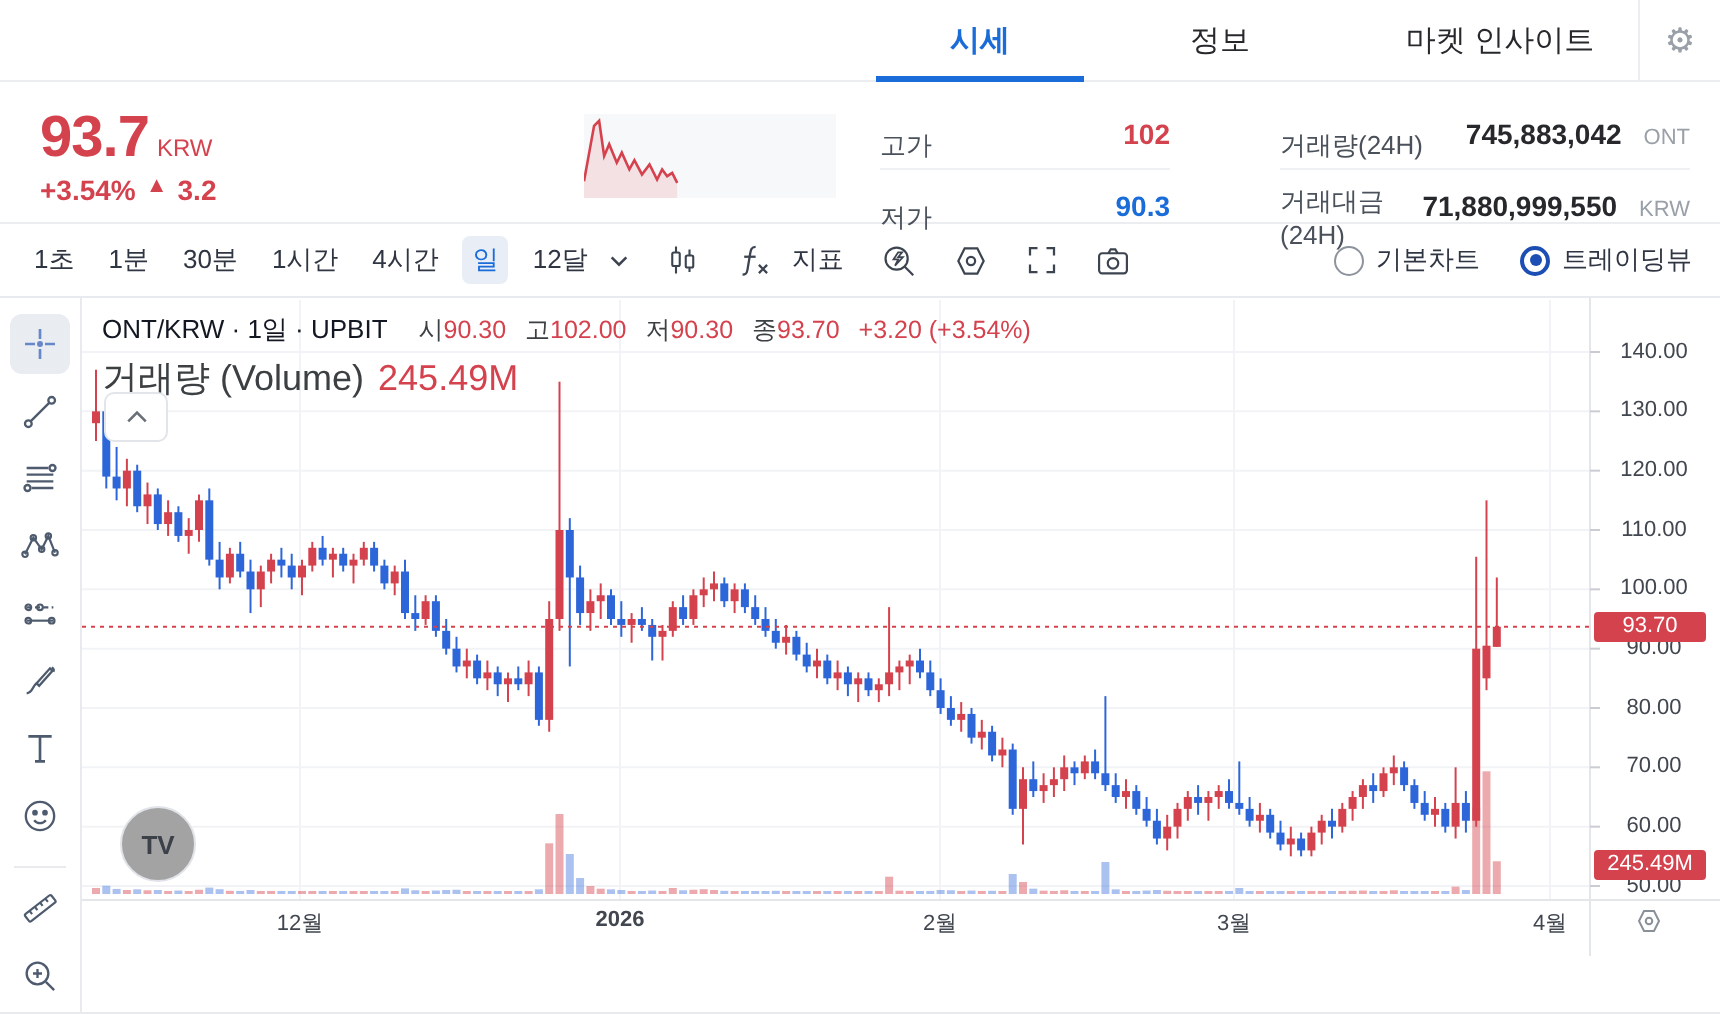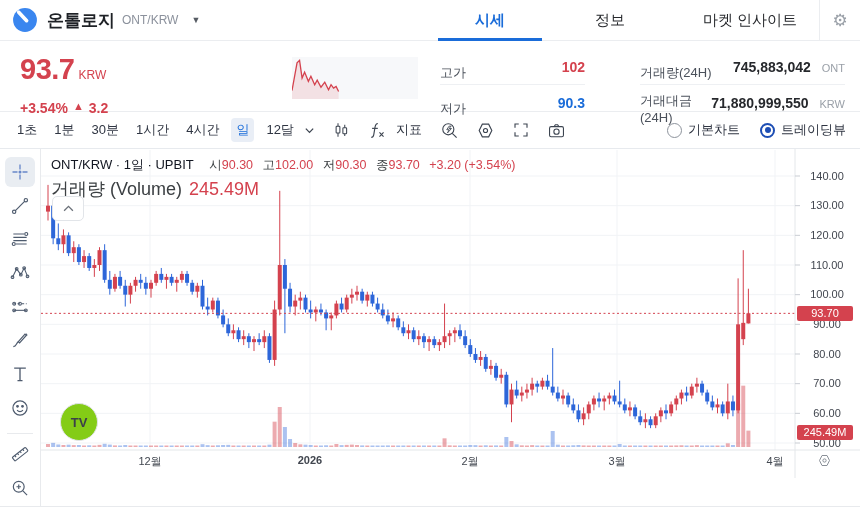--- a/index.html
+++ b/index.html
@@ -21,21 +21,21 @@
   .topbar-right { position:absolute; right:0; top:0; height:41px; display:flex; align-items:center; }
   .topbar-sep { width:1px; height:41px; background:#ebedf0; }
   .gear-btn { width:40px; text-align:center; font-size:17px; color:#9aa0a8; cursor:pointer; }
 
   
   .infostrip { position:absolute; left:0; top:41px; width:860px; height:71px; border-bottom:1px solid #ebedf0; }
   .price-block { position:absolute; left:20px; top:12px; }
   .price-main { display:flex; align-items:baseline; gap:4px; color:#d4424e; }
   .price-val { font-size:29px; font-weight:700; letter-spacing:-0.5px;text-align:center; }
   .price-cur { font-size:12px; }
-  .price-change { margin-top:14px; font-size:14px; font-weight:700; color:#d4424e; display:flex; gap:5px; align-items:flex-start;}
+  .price-change { margin-top:1px; font-size:14px; font-weight:700; color:#d4424e; display:flex; gap:5px; align-items:flex-start;}
   .spark { position:absolute; left:292px; top:16px; width:126px; height:42px; background:#f7f8fa; }
   .stats { position:absolute; top:0; font-size:13px; }
   .stats-col1 { left:440px; width:145px; }
   .stats-col2 { left:640px; width:205px; }
   .stat-row { position:absolute; left:0; right:0; height:35px; display:flex; align-items:center; justify-content:space-between; }
   .stat-row.r1 { top:9px; border-bottom:1px solid #eef0f3; }
   .stat-row.r2 { top:44px; }
   .stat-label { color:#4b515b;margin-top:12px; }
   .stat-val { font-weight:700; font-size:14px; color:#26282c; }
   .stat-val .unit { font-weight:400; font-size:11px; color:#9aa0a8; margin-left:11px; }
@@ -64,21 +64,21 @@
   
   .chartwrap { position:absolute; left:41px; top:149px; width:819px; height:329px; background:#fff; }
   .chartwrap svg.plot { position:absolute; left:0; top:0; }
   .legend { position:absolute; left:10px; top:7px; font-size:12.5px; color:#3c4043; white-space:nowrap; z-index:3;}
   .legend .t { font-size:13px; font-weight:400; color:#131722; margin-right:12px; }
   .legend .lv { color:#d4424e; margin-right:6px; }
   .legend .lb { color:#3c4043; }
   .legend-row2 { position:absolute; left:10px; top:28px; font-size:18px; color:#3c4043; z-index:3;text-align:center;}
   .legend-row2 .lv { color:#d4424e; margin-left:7px; }
   .collapse-btn { position:absolute; left:11px; top:47px; width:32px; height:25px; background:#fff; border:1px solid #e2e5e9; border-radius:5px; display:flex; align-items:center; justify-content:center; color:#6a7078; cursor:pointer; z-index:3;}
-  .tv-mark { position:absolute; left:19px; top:254px; width:38px; height:38px; border:1px solid #e0e3e8; border-radius:50%; display:flex; align-items:center; justify-content:center; font-weight:700; font-size:13px; color:#3c4049; background:#84cc16; z-index:2;}
+  .tv-mark { position:absolute; left:19px; top:254px; width:38px; height:38px; border:1px solid #e0e3e8; border-radius:50%; display:flex; align-items:center; justify-content:center; font-weight:700; font-size:13px; color:#3c4049; background:#a3a3a3; z-index:2;}
   .ptick { position:absolute; left:757px; width:58px; text-align:center; font-size:11px; color:#41464f; height:13px; line-height:13px; z-index:2;}
   .badge { position:absolute; left:756px; width:56px; text-align:center; font-size:11px; font-weight:400; color:#fff; background:#d4424e; border-radius:2px; height:15px; line-height:15px; z-index:4;}
   .ttick { position:absolute; top:305px; width:60px; text-align:center; font-size:11px; color:#41464f; z-index:2;}
   .ttick.bold { font-weight:700; }
   .axis-gear { position:absolute; left:776px; top:304px; color:#8a9098; z-index:3; cursor:pointer;}
 
   
   .bottombar { position:absolute; left:0; top:478px; width:860px; height:29px; background:#f8f9fb; border-top:1px solid #e7eaee; display:flex; align-items:center; padding-left:65px; font-size:12px; color:#7d838f;margin-top:33px; }
   .range-btn { margin-right:17px; cursor:pointer; }
   .bb-right { margin-left:auto; display:flex; align-items:center; gap:13px; margin-right:10px; }
@@ -86,29 +86,20 @@
   .bb-sep { width:1px; height:13px; background:#d9dce1; }
   .scale-btn { cursor:pointer; }
   .scale-btn.active { color:#1a6cd9; background:#e7f0fb; padding:2px 6px; border-radius:3px; }
 </style>
 </head>
 <body>
 
 <div class="app">
 
   <header class="topbar">
-    <div class="coin">
-      <svg width="26" height="26" viewBox="0 0 24 24">
-        <circle cx="12" cy="12" r="11" fill="#3a86ef"></circle>
-        <path d="M6.2 4.8 L13.5 12.6" stroke="#fff" stroke-width="3.4" stroke-linecap="round" fill="none"></path>
-      </svg>
-      <span class="coin-name">온톨로지</span>
-      <span class="coin-pair">ONT/KRW</span>
-      <span class="drop-tri">▼</span>
-    </div>
     <nav class="tabs" id="tabs">
         <div class="tab active">시세</div>
         <div class="tab">정보</div>
         <div class="tab">마켓 인사이트</div>
       </nav>
     <div class="topbar-right">
       <div class="topbar-sep"></div>
       <div class="gear-btn">⚙</div>
     </div>
   </header>

